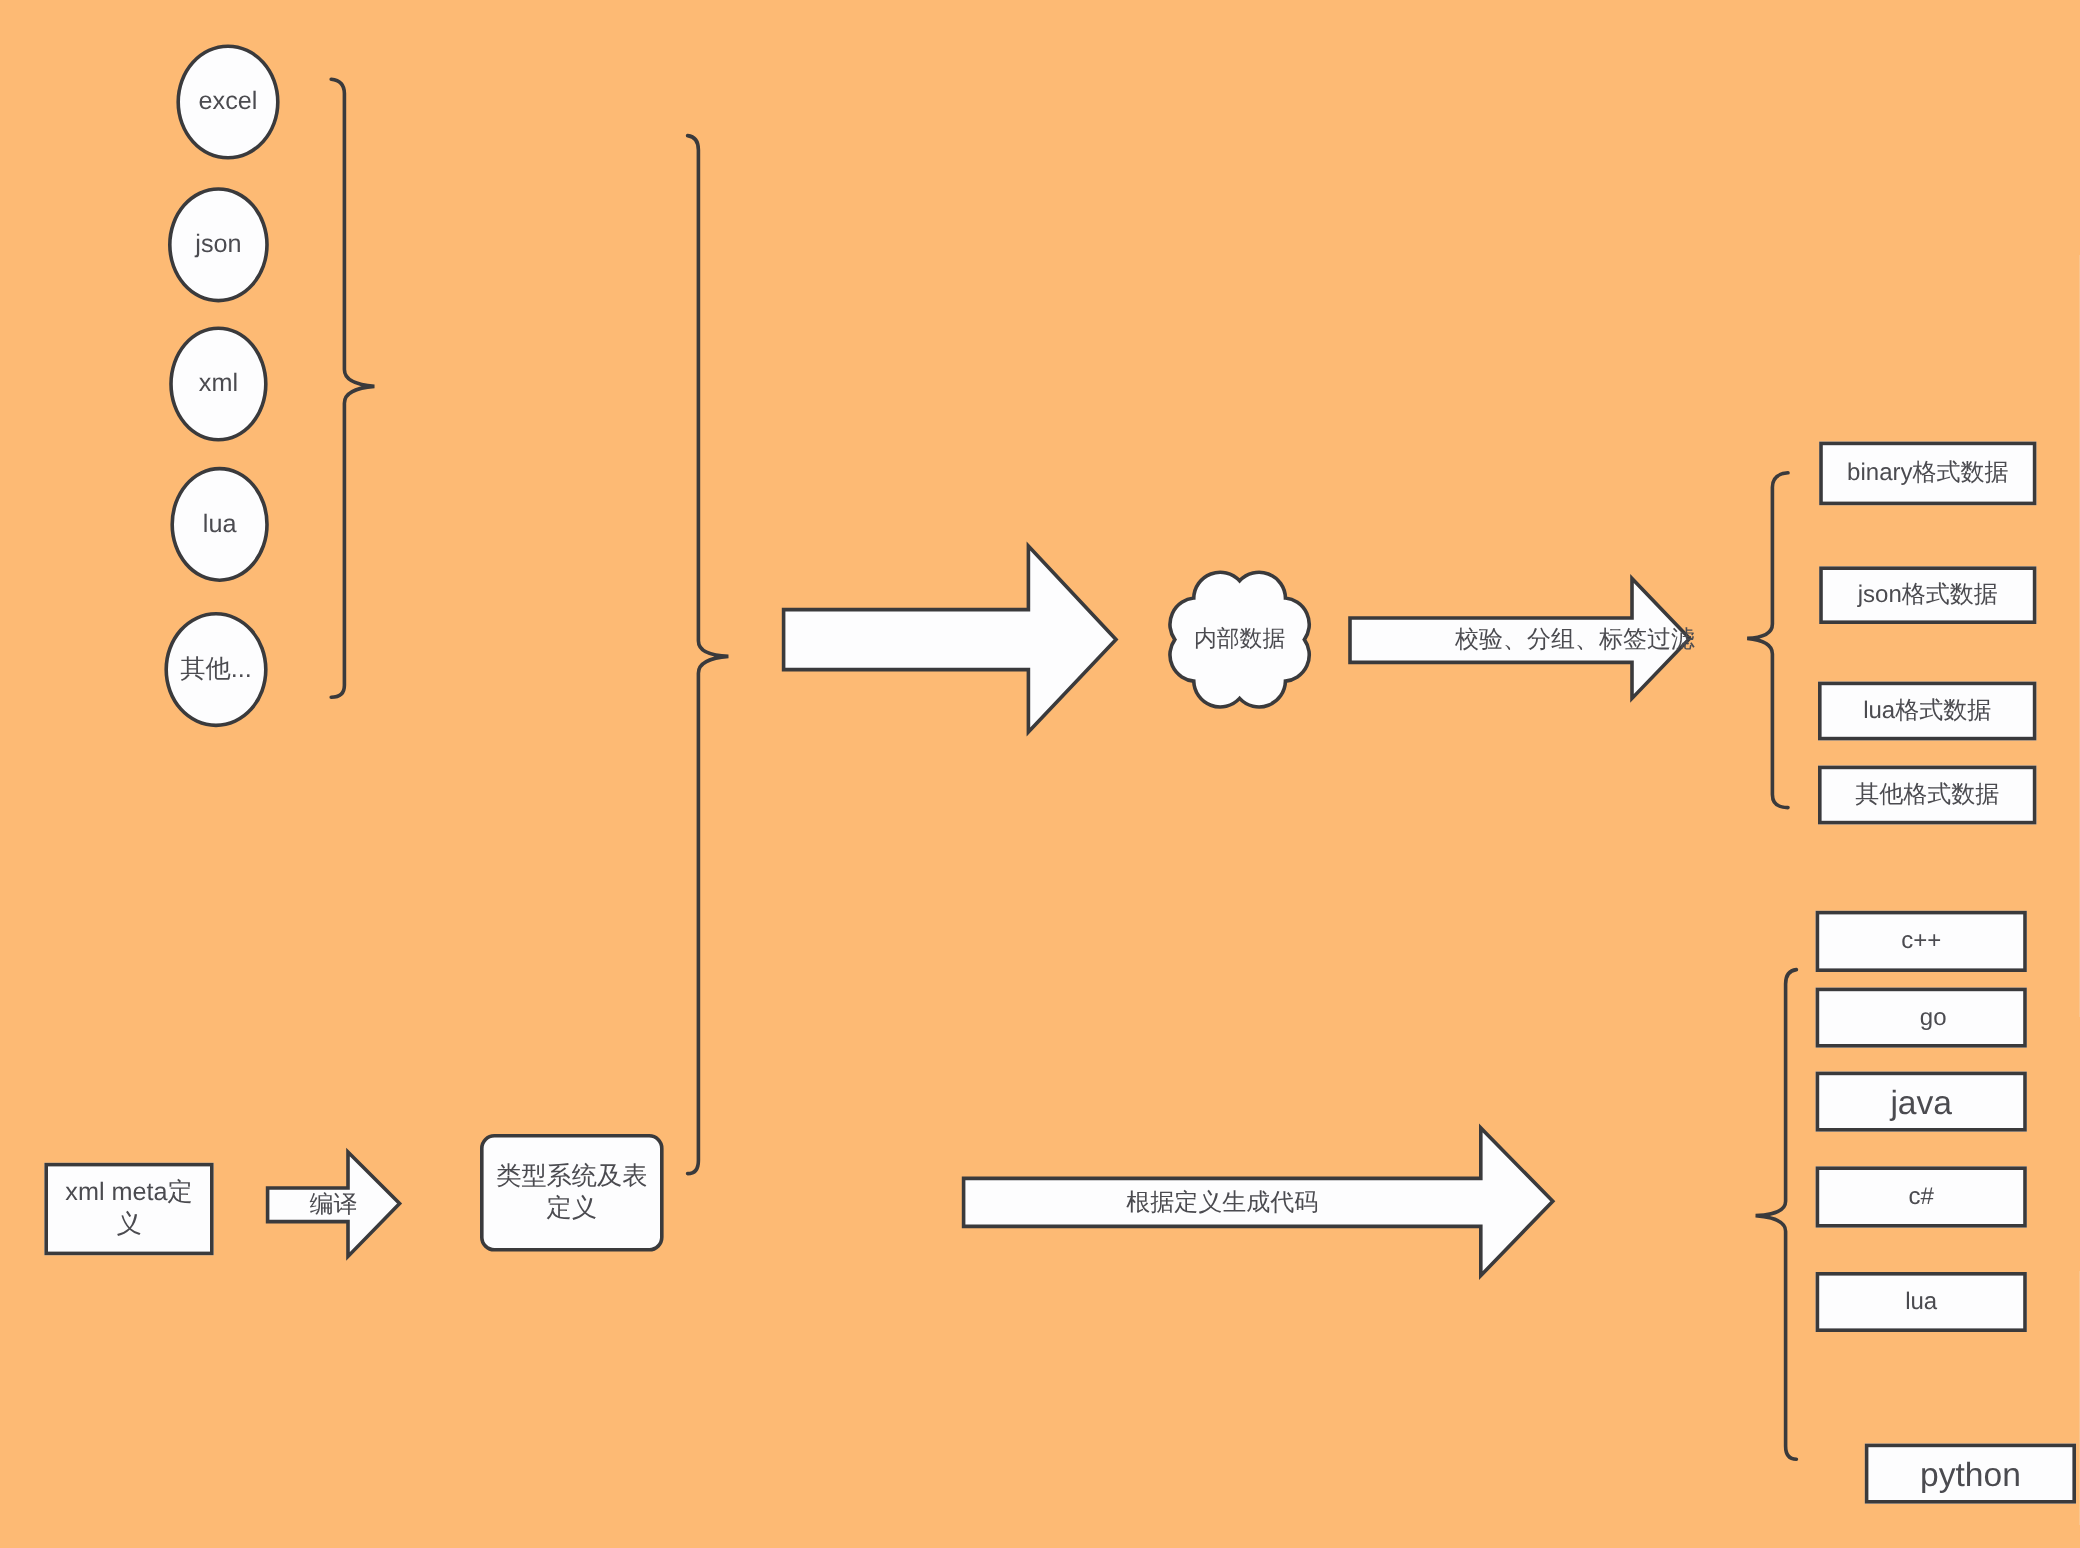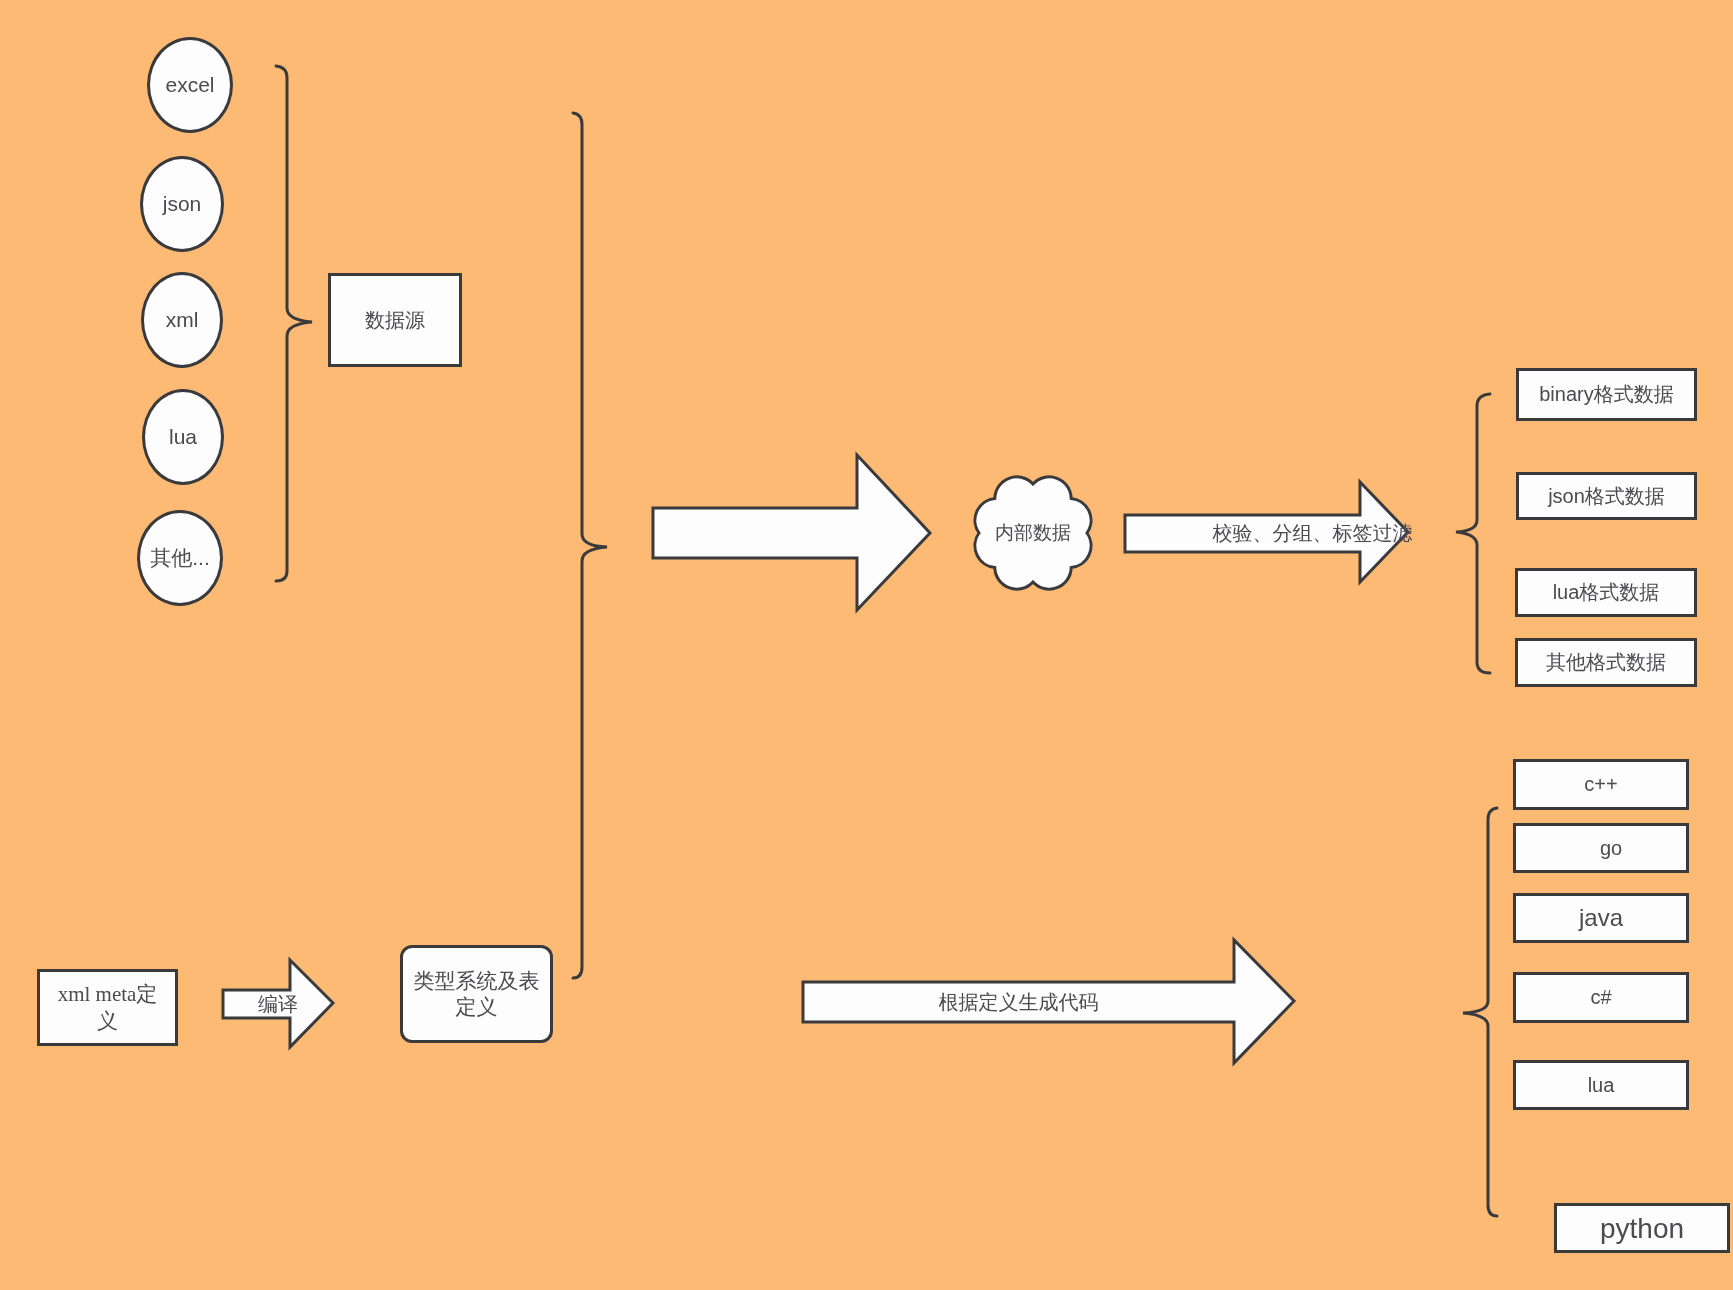--- a/index.html
+++ b/index.html
@@ -60,23 +60,20 @@
   <div class="node ellipse" style="left:141px; top:272px; width:82px; height:96px;">
     <span>xml</span>
   </div>
   <div class="node ellipse" style="left:142px; top:389px; width:82px; height:96px;">
     <span>lua</span>
   </div>
   <div class="node ellipse" style="left:137px; top:510px; width:86px; height:96px;">
     <span>其他...</span>
   </div>
 
-  <div class="node" style="left:328px; top:273px; width:134px; height:94px; font-size:20px;">
-    <span>数据源</span>
-  </div>
 
   <div class="lbl" style="left:975px; top:508px; width:116px; height:50px; font-size:19px;">
     <span>内部数据</span>
   </div>
   <div class="lbl" style="left:1125px; top:512px; width:283px; height:42px;margin-left:46px;">
     <span>校验、分组、标签过滤</span>
   </div>
   <div class="lbl" style="left:803px; top:982px; width:431px; height:40px;">
     <span>根据定义生成代码</span>
   </div>
@@ -90,35 +87,35 @@
   <div class="node" style="left:1516px; top:472px; width:181px; height:48px; font-size:20px;">
     <span>json格式数据</span>
   </div>
   <div class="node" style="left:1515px; top:568px; width:182px; height:49px; font-size:20px;">
     <span>lua格式数据</span>
   </div>
   <div class="node" style="left:1515px; top:638px; width:182px; height:49px; font-size:20px;">
     <span>其他格式数据</span>
   </div>
 
-  <div class="node" style="left:37px; top:969px; width:141px; height:77px; padding:16px 14px;font-family:Liberation Serif, serif;">
+  <div class="node" style="left:37px; top:969px; width:141px; height:77px; padding:16px 14px;">
     <span>xml meta定义</span>
   </div>
 
   <div class="node rounded" style="left:360px; top:945px; width:153px; height:98px; padding:0 10px;">
     <span>类型系统及表定义</span>
   </div>
 
   <div class="node" style="left:1513px; top:759px; width:176px; height:51px; font-size:20px;">
     <span>c++</span>
   </div>
   <div class="node" style="left:1513px; top:823px; width:176px; height:50px; font-size:20px;padding-left:20px;">
     <span>go</span>
   </div>
-  <div class="node" style="left:1513px; top:893px; width:176px; height:50px; font-size:24px;">
+  <div class="node" style="left:1513px; top:893px; width:176px; height:50px; font-size:28px;">
     <span>java</span>
   </div>
   <div class="node" style="left:1513px; top:972px; width:176px; height:51px; font-size:20px;">
     <span>c#</span>
   </div>
   <div class="node" style="left:1513px; top:1060px; width:176px; height:50px; font-size:20px;">
     <span>lua</span>
   </div>
   <div class="node" style="left:1554px; top:1203px; width:176px; height:50px; font-size:28px;">
     <span>python</span>

